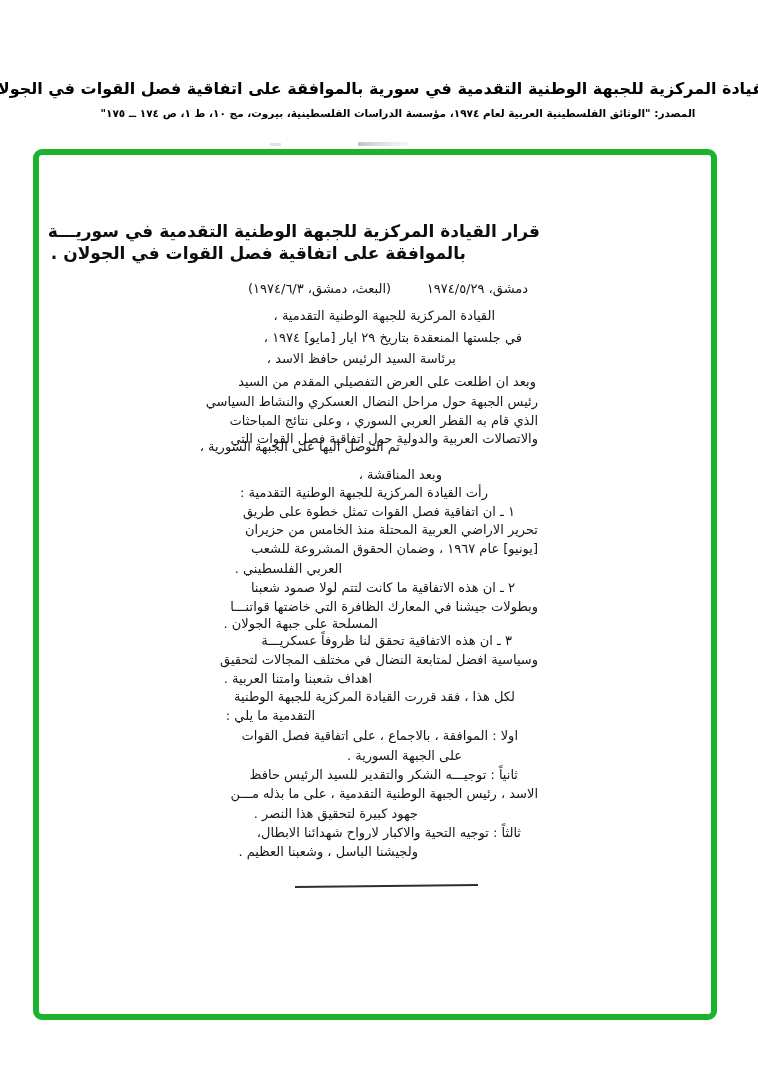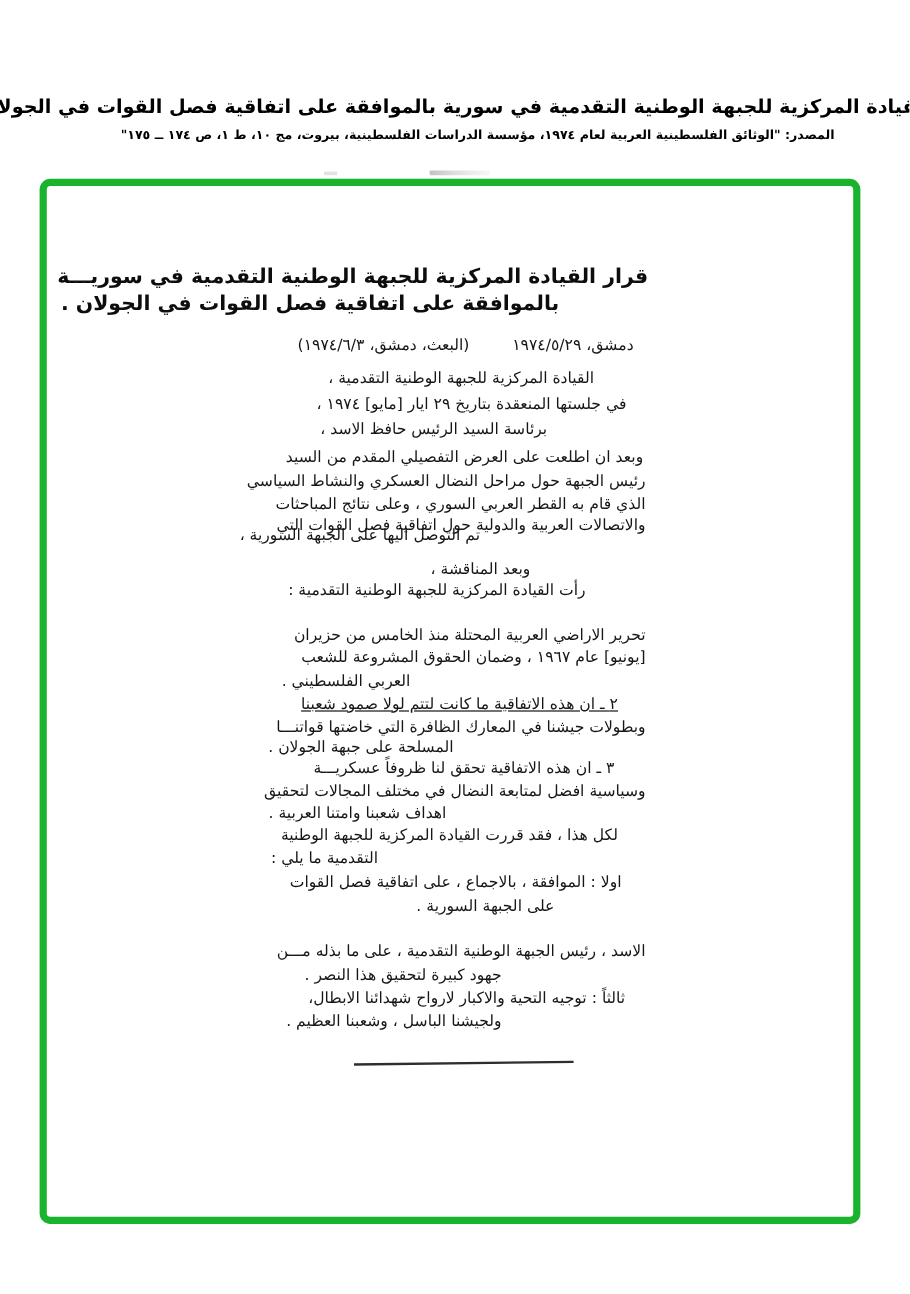--- a/index.html
+++ b/index.html
@@ -78,33 +78,35 @@
       <div class="doc-line" style="top: 308px; right: 45px;">القيادة المركزية للجبهة الوطنية التقدمية ،</div>
       <div class="doc-line" style="top: 330px; right: 18px; margin-left: 48px;">في جلستها المنعقدة بتاريخ ٢٩ ايار [مايو] ١٩٧٤ ،</div>
       <div class="doc-line" style="top: 351px; right: 84px;">برئاسة السيد الرئيس حافظ الاسد ،</div>
       <div class="doc-line" style="top: 374px; right: 4px;">وبعد ان اطلعت على العرض التفصيلي المقدم من السيد</div>
       <div class="doc-line" style="top: 394px; right: 2px;">رئيس الجبهة حول مراحل النضال العسكري والنشاط السياسي</div>
       <div class="doc-line" style="top: 413px; right: 2px;">الذي قام به القطر العربي السوري ، وعلى نتائج المباحثات</div>
       <div class="doc-line" style="top: 431px; right: 2px;">والاتصالات العربية والدولية حول اتفاقية فصل القوات التي</div>
       <div class="doc-line" style="top: 439px; right: 140px;">تم التوصل اليها على الجبهة السورية ،</div>
       <div class="doc-line" style="top: 467px; right: 98px;">وبعد المناقشة ،</div>
       <div class="doc-line" style="top: 485px; right: 52px;">رأت القيادة المركزية للجبهة الوطنية التقدمية :</div>
+      <div class="doc-line" style="top: 504px; right: 25px;">١ ـ ان اتفاقية فصل القوات تمثل خطوة على طريق</div>
       <div class="doc-line" style="top: 522px; right: 2px;">تحرير الاراضي العربية المحتلة منذ الخامس من حزيران</div>
       <div class="doc-line" style="top: 541px; right: 2px;">[يونيو] عام ١٩٦٧ ، وضمان الحقوق المشروعة للشعب</div>
       <div class="doc-line" style="top: 561px; right: 198px;">العربي الفلسطيني .</div>
-      <div class="doc-line" style="top: 580px; right: 25px; text-decoration: underline;">٢ ـ ان هذه الاتفاقية ما كانت لتتم لولا صمود شعبنا</div>
+      <div class="doc-line" style="top: 580px; right: 25px;">٢ ـ ان هذه الاتفاقية ما كانت لتتم لولا صمود شعبنا</div>
       <div class="doc-line" style="top: 599px; right: 2px;">وبطولات جيشنا في المعارك الظافرة التي خاضتها قواتنـــا</div>
       <div class="doc-line" style="top: 616px; right: 162px;">المسلحة على جبهة الجولان .</div>
       <div class="doc-line" style="top: 633px; right: 28px;">٣ ـ ان هذه الاتفاقية تحقق لنا ظروفاً عسكريـــة</div>
       <div class="doc-line" style="top: 652px; right: 2px;">وسياسية افضل لمتابعة النضال في مختلف المجالات لتحقيق</div>
       <div class="doc-line" style="top: 671px; right: 168px;">اهداف شعبنا وامتنا العربية .</div>
       <div class="doc-line" style="top: 689px; right: 25px;">لكل هذا ، فقد قررت القيادة المركزية للجبهة الوطنية</div>
       <div class="doc-line" style="top: 708px; right: 225px; margin-left: 41px;">التقدمية ما يلي :</div>
       <div class="doc-line" style="top: 728px; right: 22px;">اولا : الموافقة ، بالاجماع ، على اتفاقية فصل القوات</div>
       <div class="doc-line" style="top: 748px; right: 78px;">على الجبهة السورية .</div>
+      <div class="doc-line" style="top: 767px; right: 22px;">ثانياً : توجيـــه الشكر والتقدير للسيد الرئيس حافظ</div>
       <div class="doc-line" style="top: 786px; right: 2px;">الاسد ، رئيس الجبهة الوطنية التقدمية ، على ما بذله مـــن</div>
       <div class="doc-line" style="top: 806px; right: 122px;">جهود كبيرة لتحقيق هذا النصر .</div>
       <div class="doc-line" style="top: 825px; right: 19px;">ثالثاً : توجيه التحية والاكبار لارواح شهدائنا الابطال،</div>
       <div class="doc-line" style="top: 844px; right: 122px;">ولجيشنا الباسل ، وشعبنا العظيم .</div>
     </div>
 
   <div class="divider"></div>
 
 </div>
 

